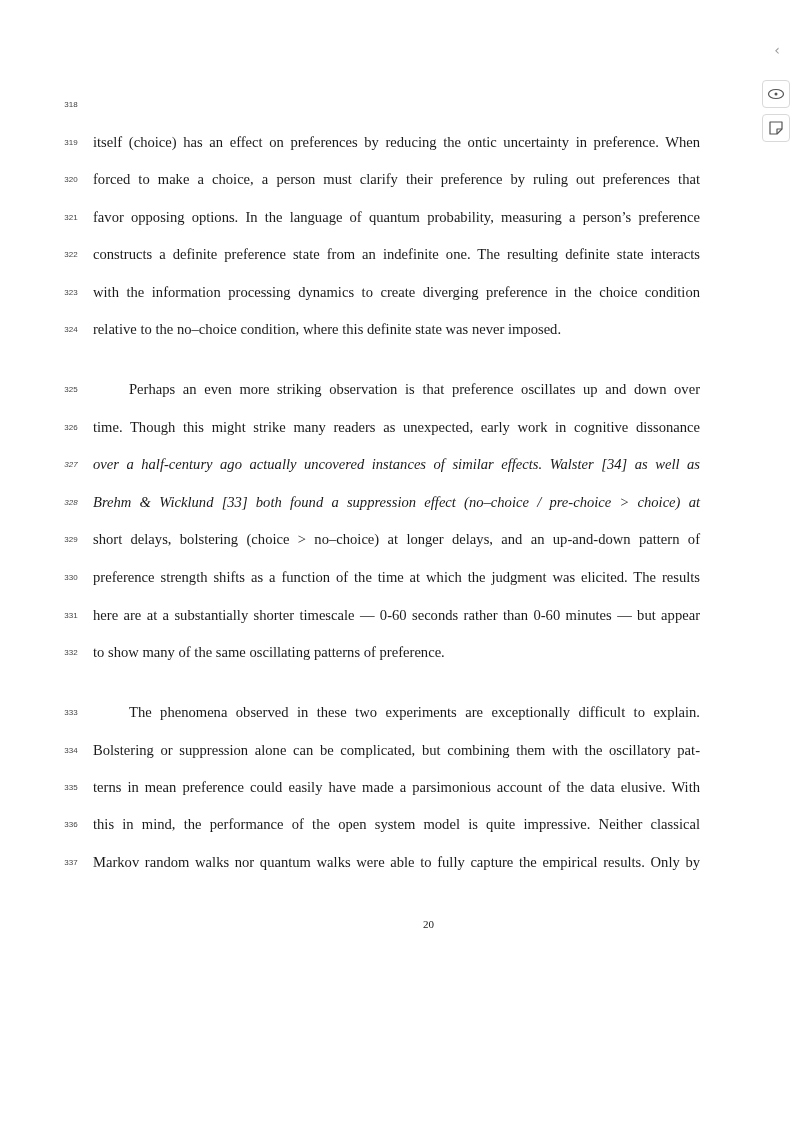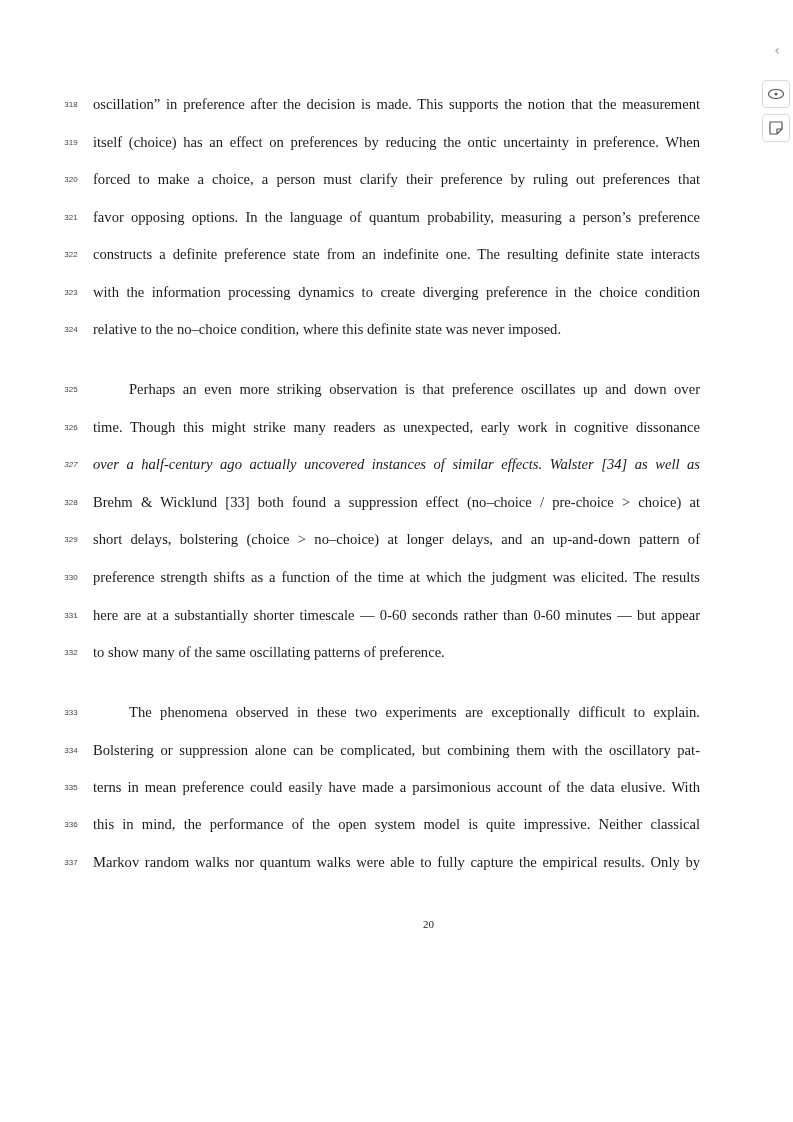--- a/index.html
+++ b/index.html
@@ -37,21 +37,20 @@
     .side-btn.eye { top: 80px; }
     .side-btn.note { top: 114px; }
   </style>
 </head>
 <body>
 
 <div class="page">
   <div id="lines">
       <div class="line" style="top: 94px;">
         <span class="lineno">318</span>
-        <span class="text">oscillation” in preference after the decision is made. This supports the notion that the measurement</span>
       </div>
       <div class="line" style="top: 131.5px;">
         <span class="lineno">319</span>
         <span class="text">itself (choice) has an effect on preferences by reducing the ontic uncertainty in preference.  When</span>
       </div>
       <div class="line" style="top: 169px;">
         <span class="lineno">320</span>
         <span class="text">forced to make a choice, a person must clarify their preference by ruling out preferences that</span>
       </div>
       <div class="line" style="top: 206.5px;">
@@ -75,21 +74,21 @@
         <span class="text indent">Perhaps an even more striking observation is that preference oscillates up and down over</span>
       </div>
       <div class="line" style="top: 416.6px;">
         <span class="lineno">326</span>
         <span class="text">time.  Though this might strike many readers as unexpected, early work in cognitive dissonance</span>
       </div>
       <div class="line" style="top: 454.2px; font-style: italic;">
         <span class="lineno">327</span>
         <span class="text">over a half-century ago actually uncovered instances of similar effects.  Walster [34] as well as</span>
       </div>
-      <div class="line" style="top: 491.8px;">
+      <div class="line" style="top: 491.8px; font-style: italic;">
         <span class="lineno">328</span>
         <span class="text">Brehm &amp; Wicklund [33] both found a suppression effect (no–choice / pre-choice &gt; choice) at</span>
       </div>
       <div class="line" style="top: 529.4px;">
         <span class="lineno">329</span>
         <span class="text">short delays, bolstering (choice &gt; no–choice) at longer delays, and an up-and-down pattern of</span>
       </div>
       <div class="line" style="top: 567px;">
         <span class="lineno">330</span>
         <span class="text">preference strength shifts as a function of the time at which the judgment was elicited. The results</span>

